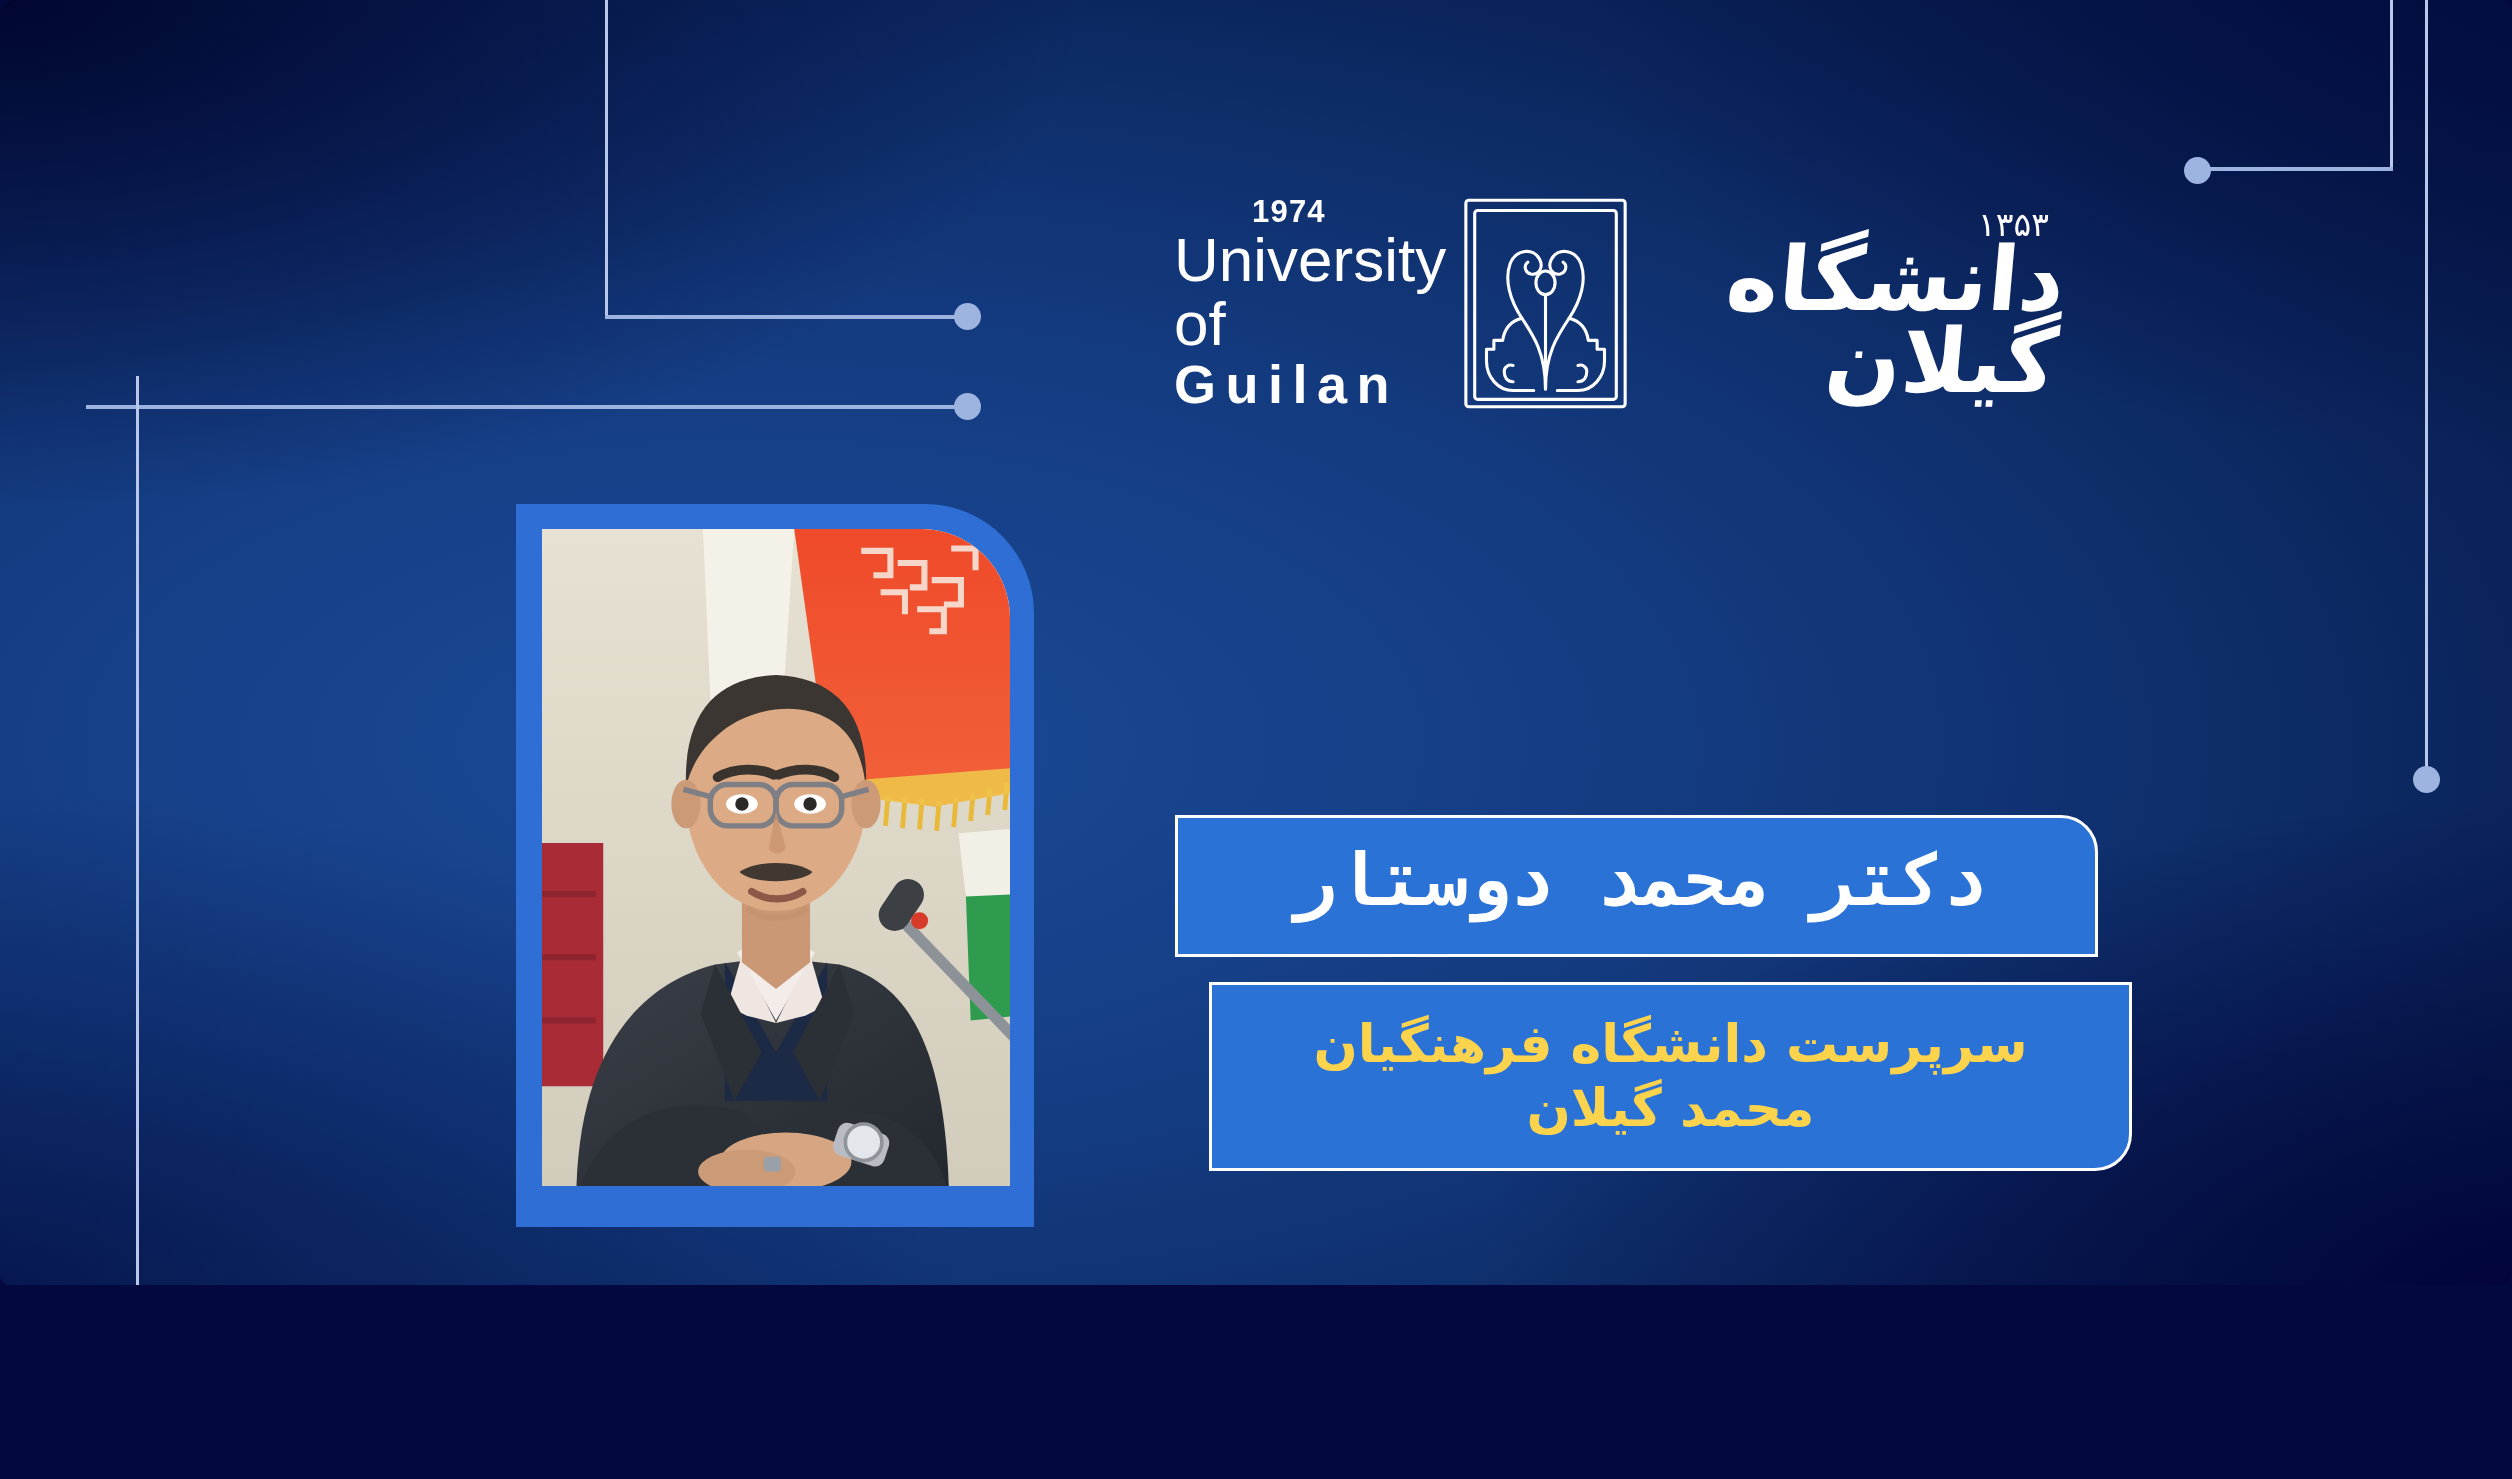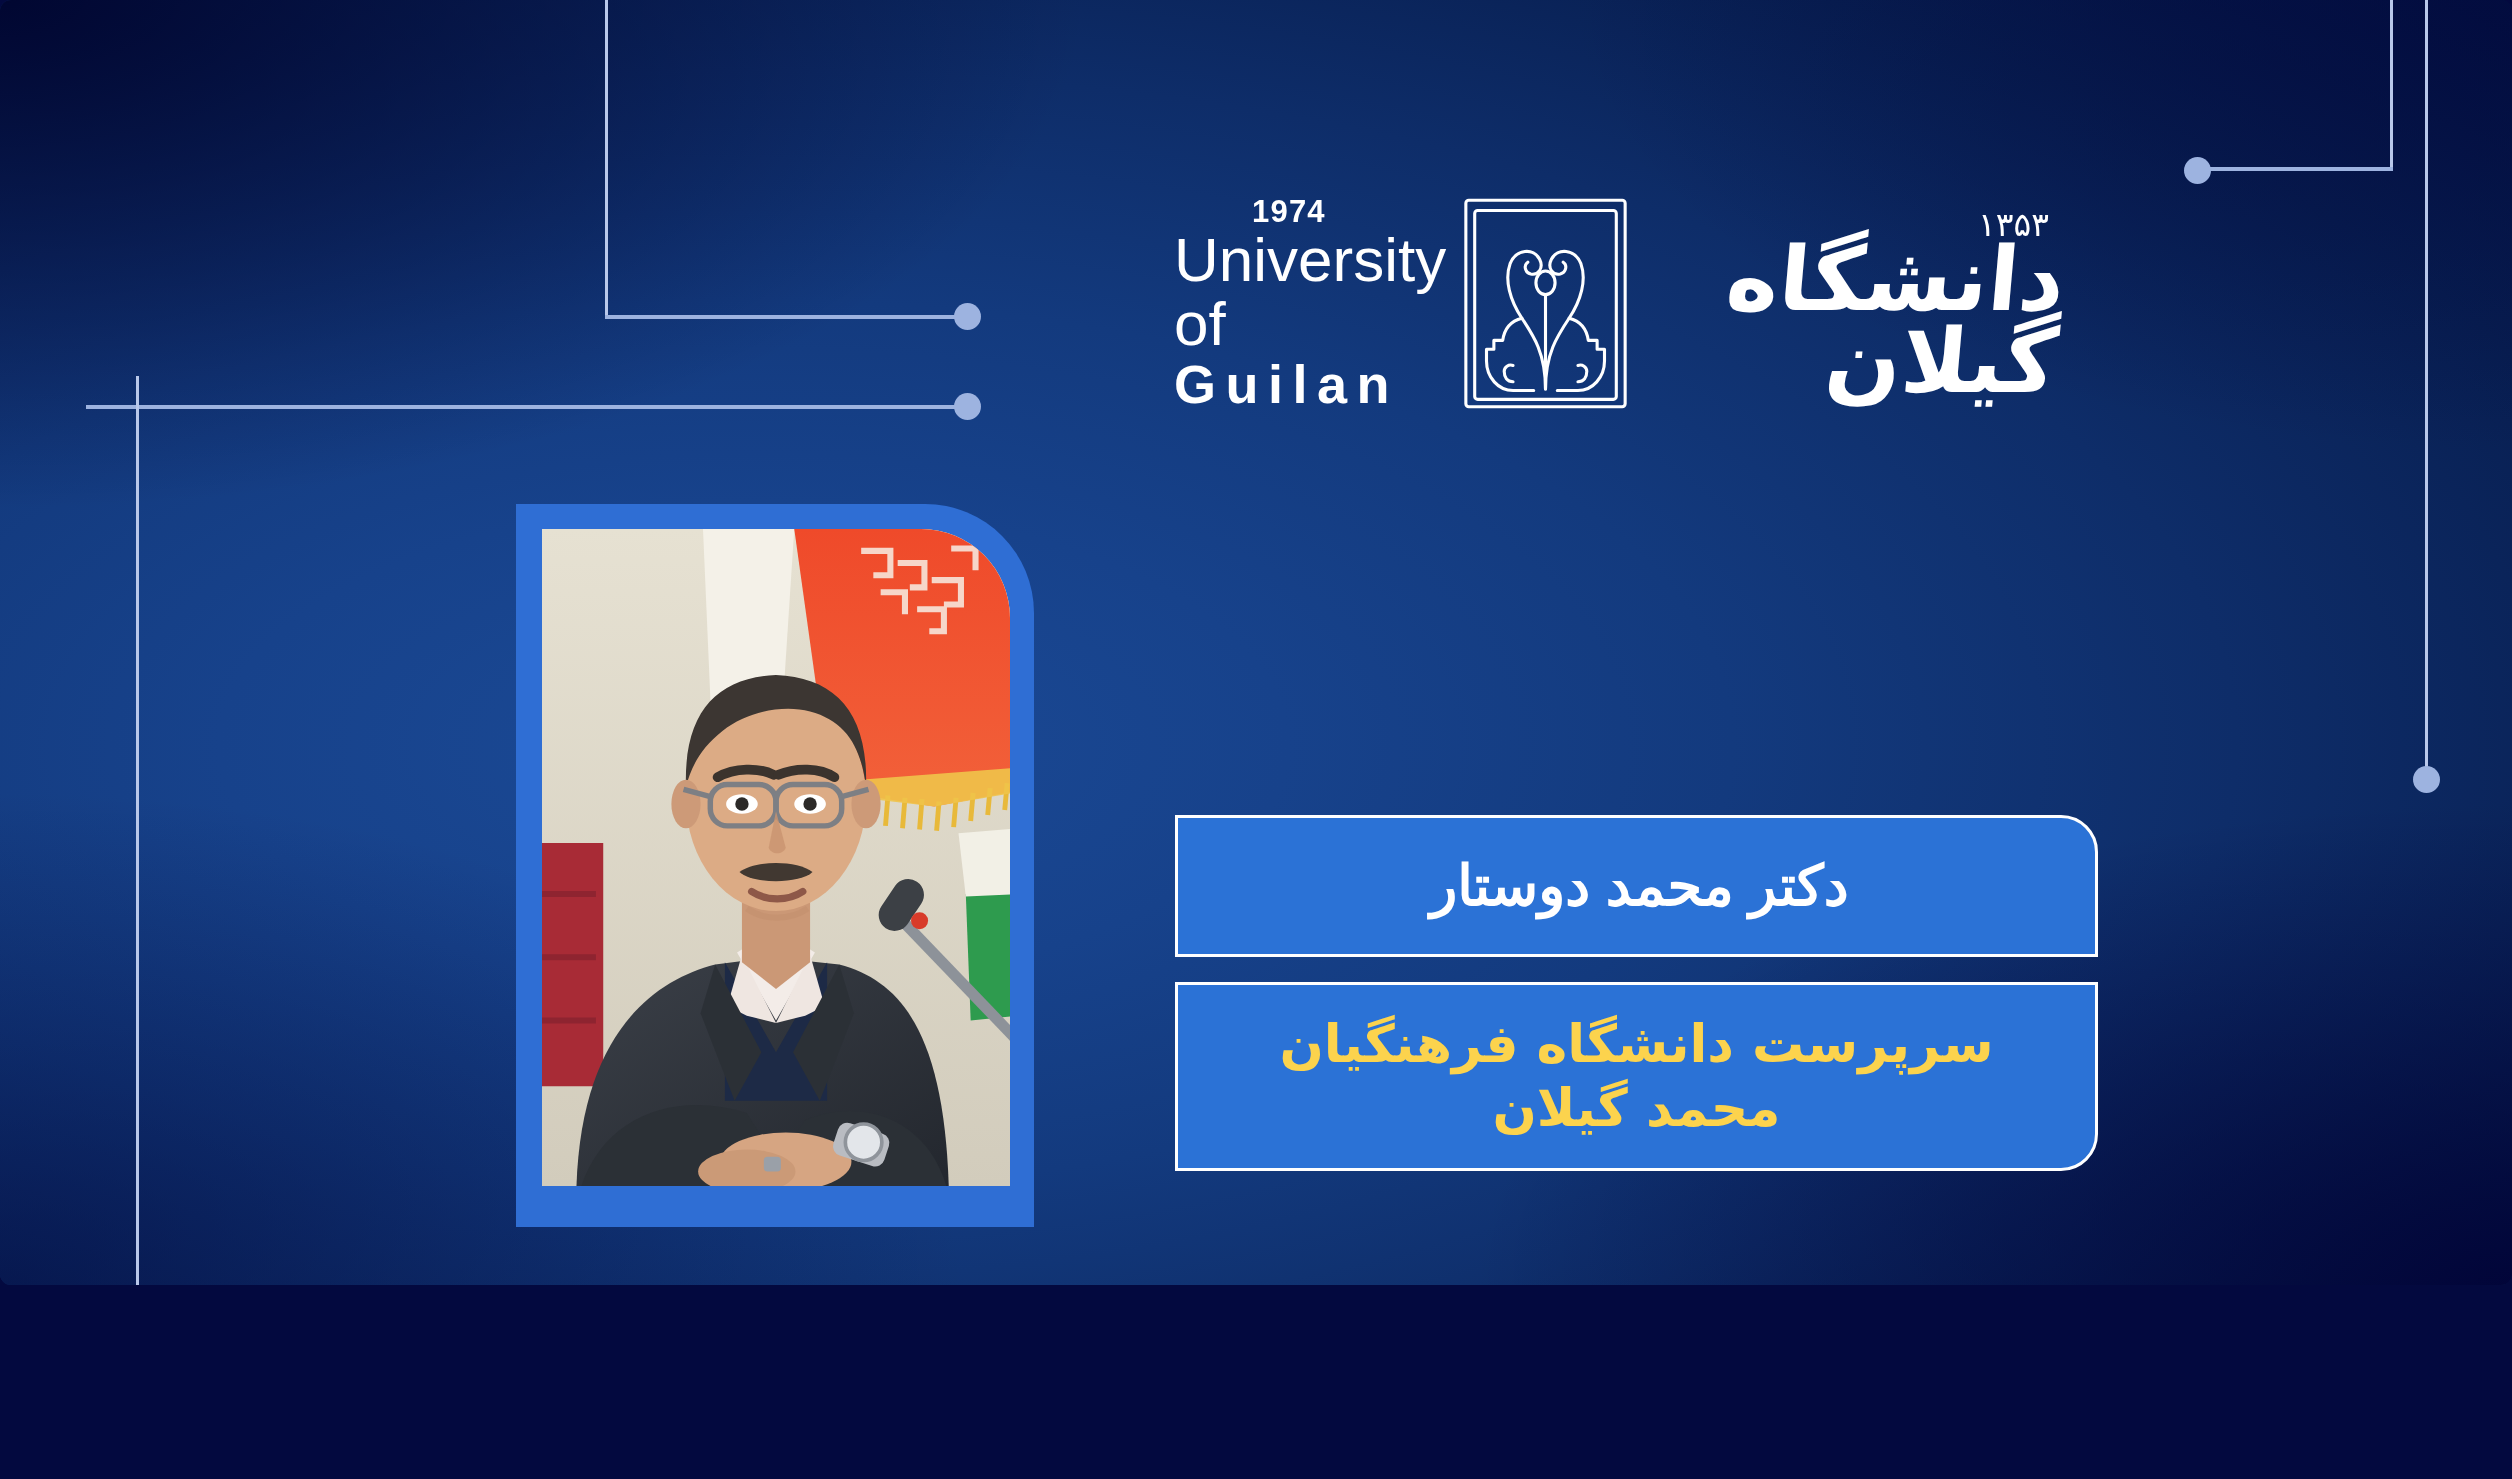--- a/index.html
+++ b/index.html
@@ -91,26 +91,26 @@
     background:#2b72d6;
     border:3.5px solid #ffffff;
     display:flex; align-items:center; justify-content:center;
     text-align:center;
   }
   #badge-name{
     left:1175px; top:815px; width:923px; height:142px;
     border-top-right-radius:37px;
   }
   #badge-name .txt{
-    color:#ffffff; font-size:56px; font-weight:700;
-    font-family:Liberation Sans, sans-serif;
+    color:#ffffff; font-size:72px; font-weight:700;
+    font-family:Liberation Mono, monospace;
     letter-spacing:-1.2px; line-height:1;margin-left:6px;
   }
   #badge-title{
-    left:1175px; top:982px; width:923px; height:189px;
+    left:1209px; top:982px; width:923px; height:189px;
     border-bottom-right-radius:37px;
   }
   #badge-title .txt{
     color:#fcd34d; font-size:52px; font-weight:700;
     font-family:"DejaVu Sans", sans-serif;
     line-height:1.22; letter-spacing:-0.6px;
     padding:0 24px;
   }
 
   

